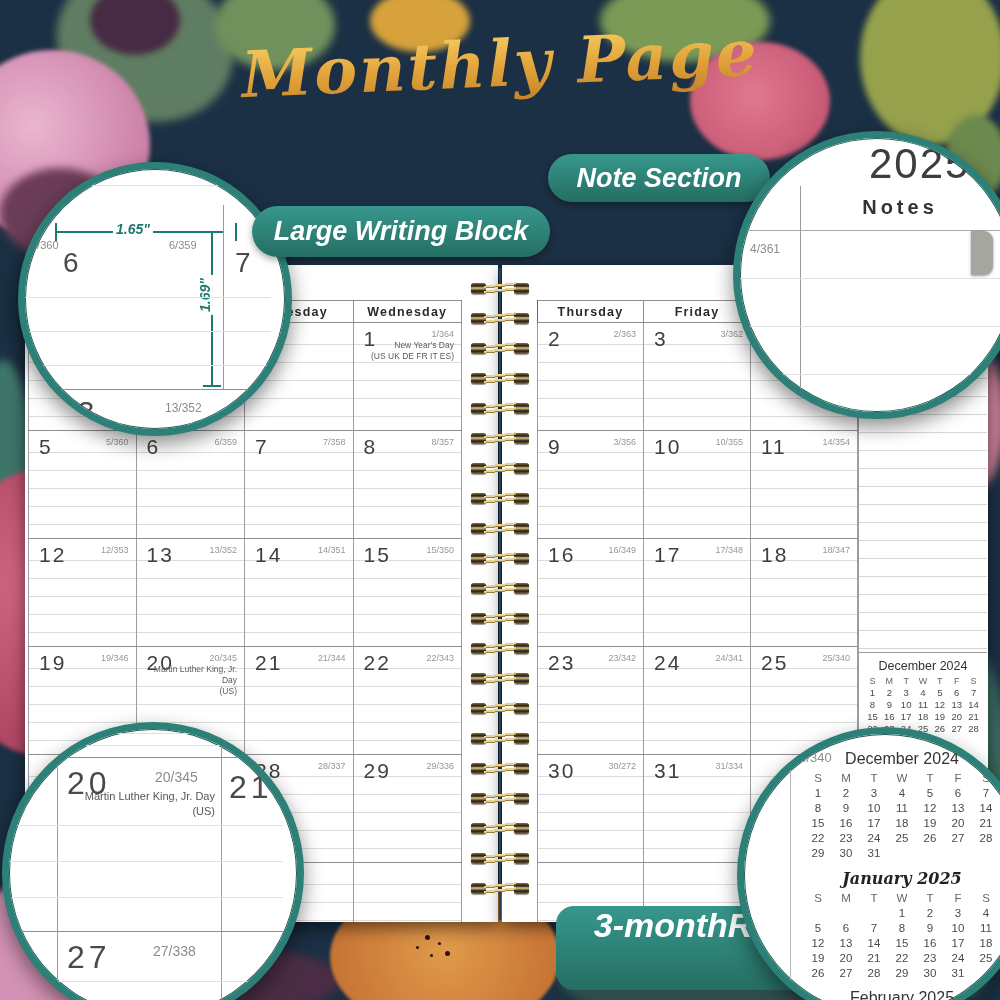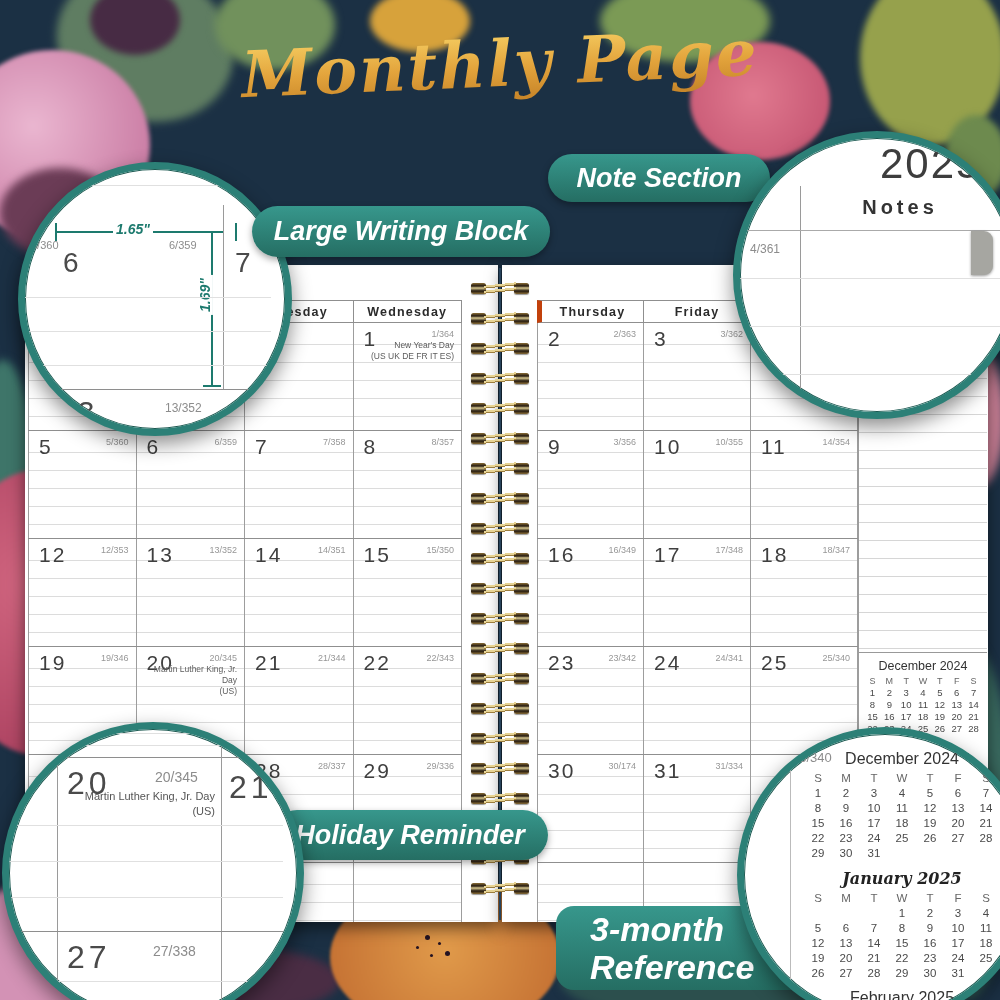--- a/index.html
+++ b/index.html
@@ -17,21 +17,21 @@
   
   .page{position:absolute;top:265px;height:657px;background:#fff;z-index:2;overflow:hidden;
         box-shadow:0 6px 16px rgba(0,0,0,.5);}
   .left-page{left:25px;width:473px;border-radius:10px 0 0 10px;}
   .right-page{left:502px;width:486px;border-radius:0 10px 10px 0;}
   .headers{position:absolute;display:grid;height:23px;z-index:2;}
   .left-headers{left:3px;top:35px;width:434px;grid-template-columns:repeat(4,1fr);}
   .right-headers{left:35px;top:35px;width:321px;grid-template-columns:repeat(3,1fr);}
   .head-cell{border:1px solid #8f8f8f;border-left:none;display:flex;align-items:center;justify-content:center;
     font-size:12.5px;font-weight:bold;letter-spacing:1.2px;color:#2b2b2b;background:#fff;}
-  .head-cell:first-child{border-left:5px solid #c2410c;}
+  .head-cell:first-child{border-left:1px solid #c2410c;}
   .weeks{position:absolute;}
   .left-weeks{left:3px;top:58px;width:434px;}
   .right-weeks{left:35px;top:58px;width:321px;}
   .week-row{display:grid;height:107px;border-top:1px solid #8f8f8f;}
   .left-weeks .week-row{grid-template-columns:repeat(4,1fr);}
   .right-weeks .week-row{grid-template-columns:repeat(3,1fr);}
   .week-row:first-child{border-top:none;}
   .day-cell{position:relative;border-right:1px solid #9d9d9d;
     background-image:repeating-linear-gradient(to bottom,transparent 0 17px,#dcdcdc 17px 18px);
     background-position:0 4px;}
@@ -64,21 +64,21 @@
     background:linear-gradient(180deg,transparent 0 1px,#e6d394 1px 3px,#9b7d3e 3px 4px,transparent 4px 6px,#e6d394 6px 8px,#9b7d3e 8px 9px,transparent 9px);}
   
   .badge{position:absolute;background:linear-gradient(180deg,#37978c,#256e63);color:#fff;
     font-style:italic;font-weight:bold;display:flex;align-items:center;justify-content:center;
     border-radius:26px;box-shadow:0 3px 7px rgba(0,0,0,.35);font-size:27px;z-index:4;}
   .badge-note{left:548px;top:154px;width:222px;height:48px;}
   .badge-lw{left:252px;top:206px;width:298px;height:51px;z-index:6;}
   .badge-holiday{left:272px;top:810px;width:276px;height:50px;}
   .band-3m{position:absolute;left:556px;top:906px;width:340px;height:84px;border-radius:18px;
     background:linear-gradient(180deg,#37978c,#256e63);color:#fff;font-style:italic;font-weight:bold;
-    font-size:34px;line-height:1.12;display:flex;flex-direction:column;justify-content:center;
+    font-size:34px;line-height:1.12;display:flex;justify-content:center;
     padding-left:34px;box-sizing:border-box;z-index:4;}
   
   .mag{position:absolute;border-radius:50%;background:#fff;border:7px solid #2c8077;overflow:hidden;z-index:5;
     box-shadow:0 8px 20px rgba(0,0,0,.45), inset 0 0 0 1px #1d5a52;}
   .mag-tl{left:18px;top:162px;width:260px;height:260px;}
   .mag-tr{left:733px;top:131px;width:274px;height:274px;}
   .mag-bl{left:2px;top:722px;width:288px;height:288px;}
   .mag-br{left:737px;top:727px;width:282px;height:282px;}
   .mag-content{position:absolute;inset:0;}
   .ln{position:absolute;height:1px;background:#e0e0e0;}
@@ -277,21 +277,21 @@
             <div class="day-julian">24/341</div>
           </div>
           <div class="day-cell">
             <div class="day-num">25</div>
             <div class="day-julian">25/340</div>
           </div>
         </div>
         <div class="week-row">
           <div class="day-cell">
             <div class="day-num">30</div>
-            <div class="day-julian">30/174</div>
+            <div class="day-julian">30/272</div>
           </div>
           <div class="day-cell">
             <div class="day-num">31</div>
             <div class="day-julian">31/334</div>
           </div>
           <div class="day-cell"></div>
         </div>
         <div class="week-row">
           <div class="day-cell"></div>
           <div class="day-cell"></div>
@@ -470,21 +470,20 @@
       </div>
       <div class="loop" style="top: 882px;">
         <div class="lbar"></div>
         <div class="wire"></div>
         <div class="rbar"></div>
       </div>
     </div>
 
   <div class="badge badge-lw">Large Writing Block</div>
   <div class="badge badge-note">Note Section</div>
-  <div class="badge badge-holiday">Holiday Reminder</div>
   <div class="band-3m">
     <span>3-month</span>
     <span>Reference</span>
   </div>
 
   <div class="mag mag-tl">
     <div class="mag-content">
       <div class="ln" style="left:0;top:16px;width:246px;"></div>
       <div class="meas" style="left:30px;top:62px;width:168px;height:2px;"></div>
       <div class="meas" style="left:30px;top:54px;width:2px;height:18px;"></div>
@@ -502,21 +501,21 @@
       <div class="ln" style="left:0;top:162px;width:246px;"></div>
       <div class="ln" style="left:0;top:196px;width:246px;"></div>
       <div class="lnd" style="left:0;top:220px;width:246px;"></div>
       <span class="md" style="left:34px;top:226px;font-size:30px;">13</span>
       <span class="mz" style="left:140px;top:232px;font-size:12px;">13/352</span>
     </div>
   </div>
 
   <div class="mag mag-tr">
     <div class="mag-content">
-      <span style="position:absolute;left:140px;top:2px;font-size:42px;color:#3d3d3d;letter-spacing:2px;">2025</span>
+      <span style="position:absolute;left:129px;top:2px;font-size:42px;color:#3d3d3d;letter-spacing:2px;">2025</span>
       <div class="vln" style="left:60px;top:48px;height:212px;"></div>
       <span style="position:absolute;left:60px;top:58px;width:200px;text-align:center;font-size:20px;letter-spacing:4px;color:#333;font-weight:bold;">Notes</span>
       <div class="lnd" style="left:0;top:92px;width:260px;background:#aaa;"></div>
       <span class="mz" style="left:10px;top:104px;font-size:12px;">4/361</span>
       <div class="ln" style="left:0;top:140px;width:260px;"></div>
       <div class="ln" style="left:0;top:188px;width:260px;"></div>
       <div class="ln" style="left:0;top:236px;width:260px;"></div>
     </div>
   </div>
 

